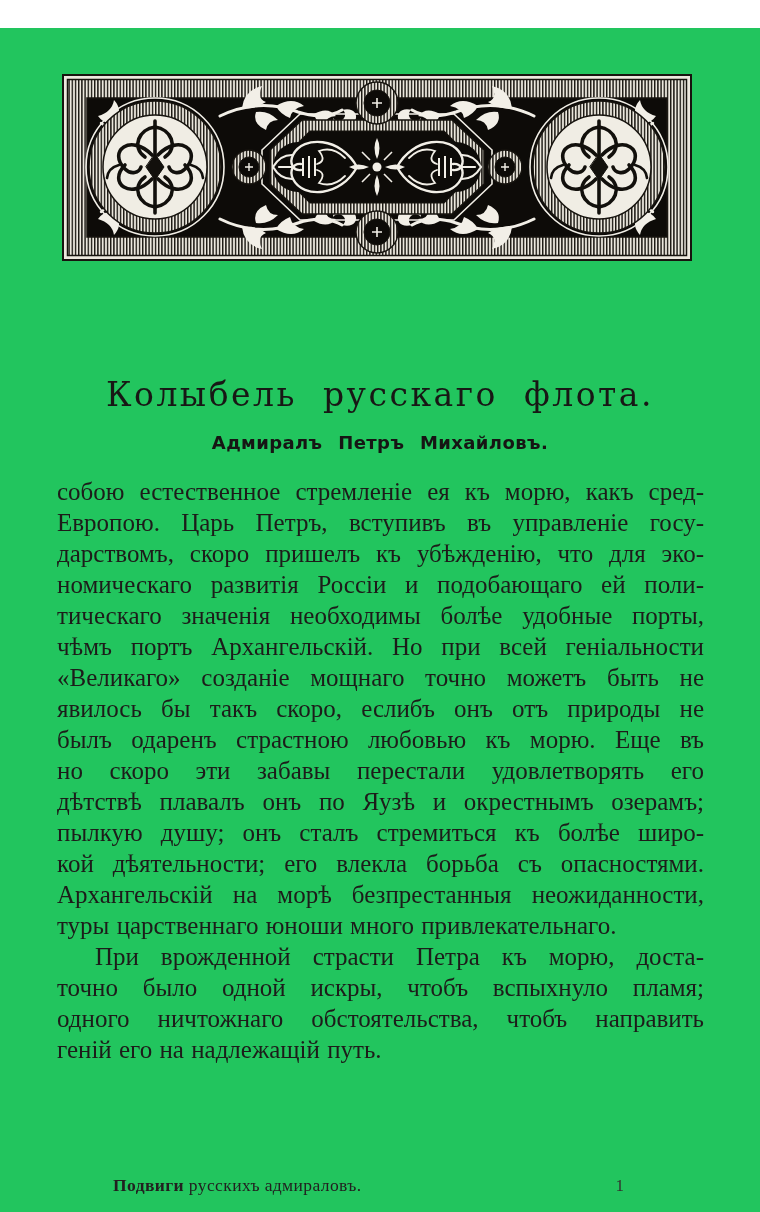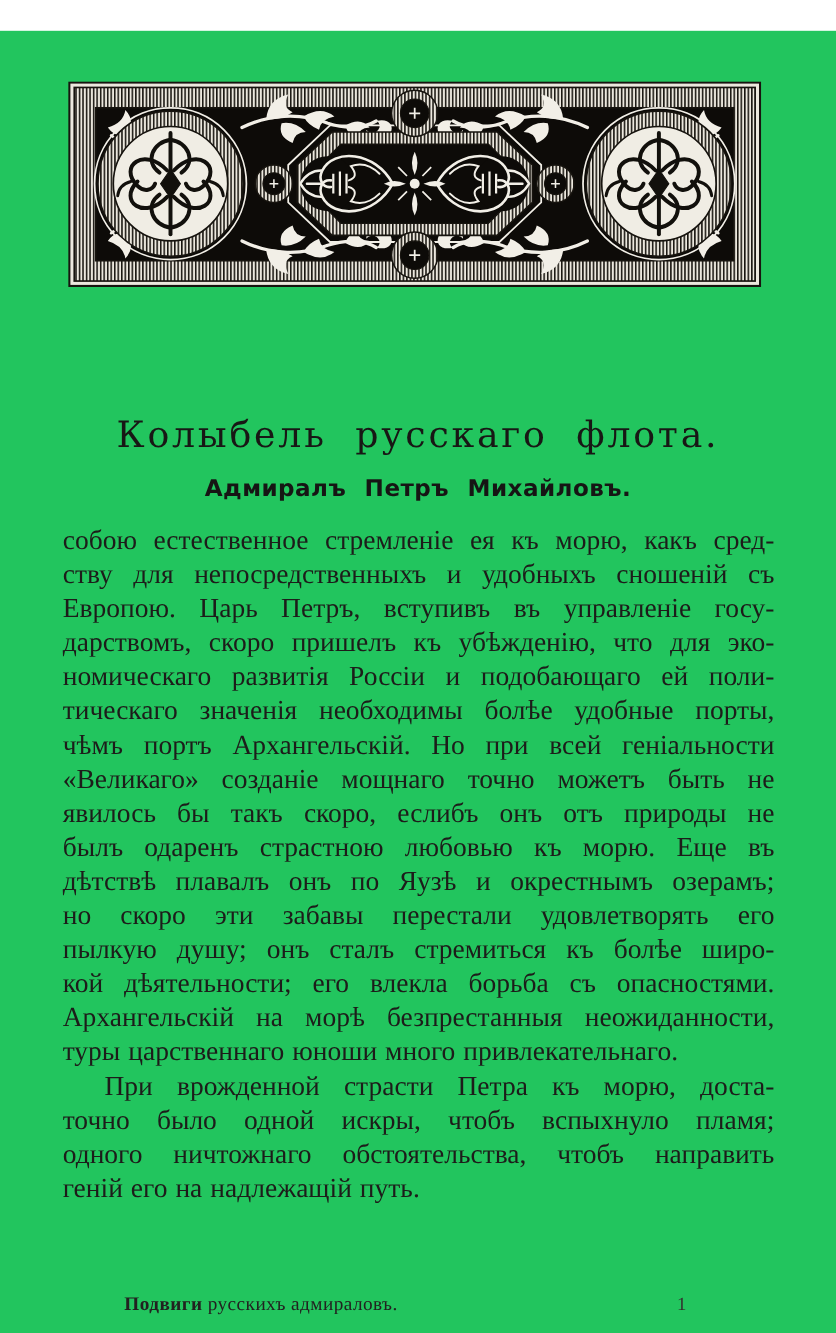--- a/index.html
+++ b/index.html
@@ -12,21 +12,21 @@
   
   .band{position:absolute;left:62px;top:46px;width:630px;height:187px;}
   
   .title{
     position:absolute;left:0;top:347px;width:100%;text-align:center;
     font-family:"DejaVu Serif",serif;font-size:33px;font-weight:400;
     letter-spacing:2.5px;word-spacing:13px;color:#181715;
   }
   .subtitle{
     position:absolute;left:0;top:404px;width:100%;text-align:center;
-    font-family:"DejaVu Sans",sans-serif;font-size:21px;font-weight:700;
+    font-family:"DejaVu Sans",sans-serif;font-size:18px;font-weight:700;
     letter-spacing:.4px;word-spacing:9px;color:#161514;
   }
   
   .bodytext{
     position:absolute;left:57px;top:448px;width:647px;
     font-size:25px;line-height:31px;color:#1d1c1a;word-spacing:1px;
   }
   .line{text-align:justify;text-align-last:justify;white-space:normal;}
   .line.first{text-indent:38px;}
   .line.last{text-align-last:left;}
@@ -150,31 +150,30 @@
     <use href="#knobS" transform="translate(187,93)"></use>
     <use href="#knobS" transform="translate(443,93)"></use>
   </svg>
 
   <div class="title">Колыбель русскаго флота.</div>
   <div class="subtitle">Адмиралъ Петръ Михайловъ.</div>
 
   <div class="bodytext">
       <div>
         <div class="line">собою естественное стремленіе ея къ морю, какъ сред-</div>
-        <div class="line">ству для непосредственныхъ и удобныхъ сношеній съ</div>
         <div class="line">Европою.  Царь Петръ,  вступивъ  въ  управленіе  госу-</div>
         <div class="line">дарствомъ, скоро  пришелъ  къ убѣжденію,  что для эко-</div>
         <div class="line">номическаго  развитія  Россіи  и подобающаго  ей  поли-</div>
         <div class="line">тическаго  значенія  необходимы  болѣе  удобные  порты,</div>
         <div class="line">чѣмъ  портъ  Архангельскій.  Но  при  всей  геніальности</div>
         <div class="line">«Великаго»  созданіе  мощнаго  точно  можетъ  быть  не</div>
         <div class="line">явилось  бы  такъ  скоро,  еслибъ  онъ  отъ  природы  не</div>
         <div class="line">былъ  одаренъ  страстною  любовью  къ  морю.  Еще  въ</div>
+        <div class="line">но  скоро  эти  забавы  перестали  удовлетворять  его</div>
         <div class="line">дѣтствѣ  плавалъ  онъ  по  Яузѣ  и  окрестнымъ  озерамъ;</div>
-        <div class="line">но  скоро  эти  забавы  перестали  удовлетворять  его</div>
         <div class="line">пылкую  душу;  онъ  сталъ  стремиться  къ  болѣе  широ-</div>
         <div class="line">кой  дѣятельности;  его  влекла  борьба  съ  опасностями.</div>
         <div class="line">Архангельскій  на  морѣ  безпрестанныя  неожиданности,</div>
         <div class="line last">туры  царственнаго  юноши  много  привлекательнаго.</div>
       </div>
       <div>
         <div class="line first">При  врожденной  страсти  Петра  къ  морю,  доста-</div>
         <div class="line">точно  было  одной  искры,  чтобъ  вспыхнуло  пламя;</div>
         <div class="line">одного  ничтожнаго  обстоятельства,  чтобъ  направить</div>
         <div class="line last">геній  его  на  надлежащій  путь.</div>

